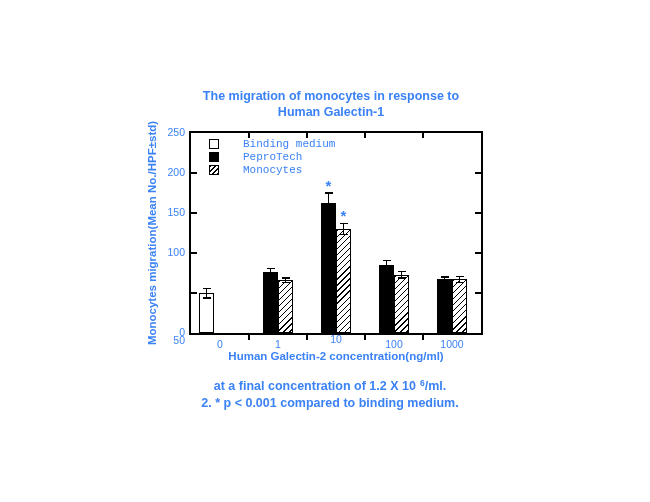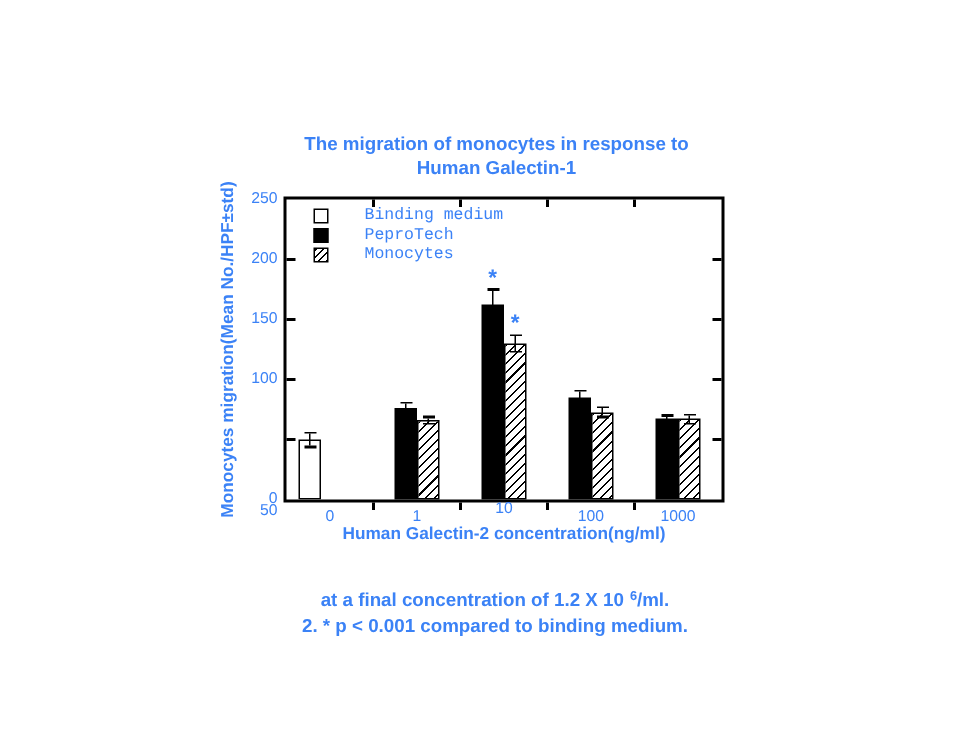--- a/index.html
+++ b/index.html
@@ -40,21 +40,21 @@
   }
   #legend { position:absolute; left:209px; top:137px; }
   .leg-row { display:flex; align-items:center; height:13px; }
   .sw { width:10px; height:10px; border:1.5px solid #000; display:inline-block; flex:0 0 auto; }
   .sw-open  { background:#fff; }
   .sw-solid { background:#000; }
   .sw-hatch { background:repeating-linear-gradient(135deg,#000 0,#000 1px,#fff 1px,#fff 3.5px); }
   .leg-label { margin-left:24px; font-size:11px; white-space:nowrap;font-family:Liberation Mono, monospace; }
   #notes { position:absolute; left:120px; top:376px; width:420px; text-align:center;
            font-weight:bold; font-size:12.5px; line-height:16px; }
-  #notes .note-line2 { margin-top:16px; }
+  #notes .note-line2 { margin-top:2px; }
   .note-sup { font-size:8.5px; position:relative; top:-4px; margin-left:4px; }
 </style>
 </head>
 <body>
 
 <div id="page">
 
   <div id="chart-title">
     <div>The migration of monocytes in response to</div>
     <div>Human Galectin-1</div>

